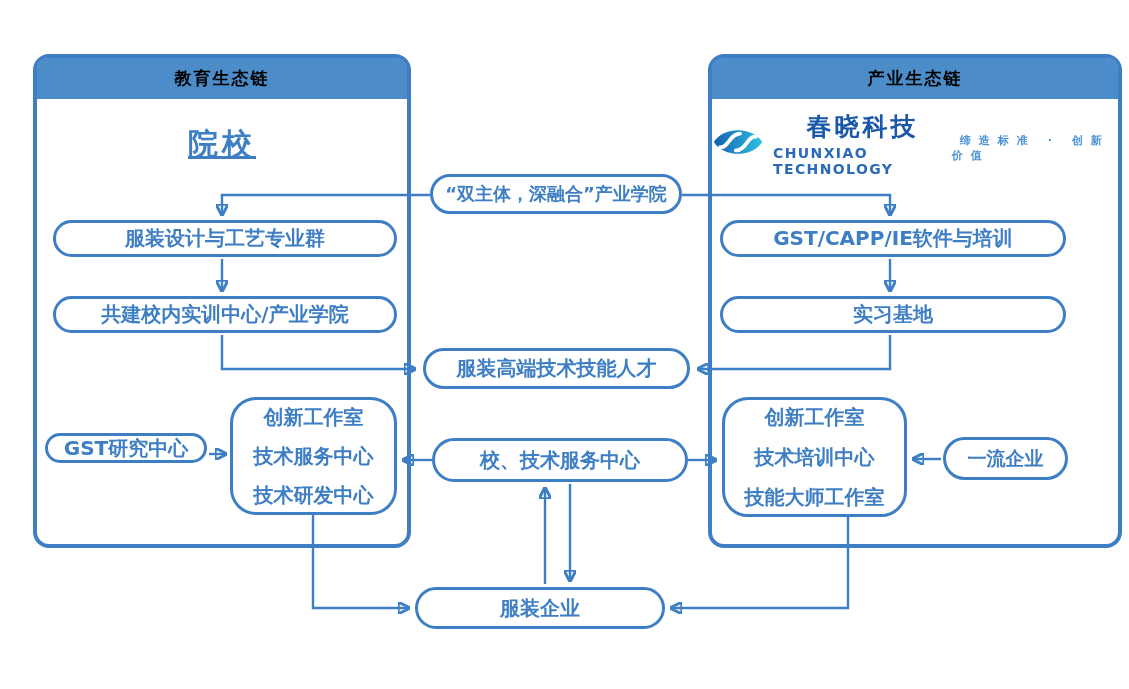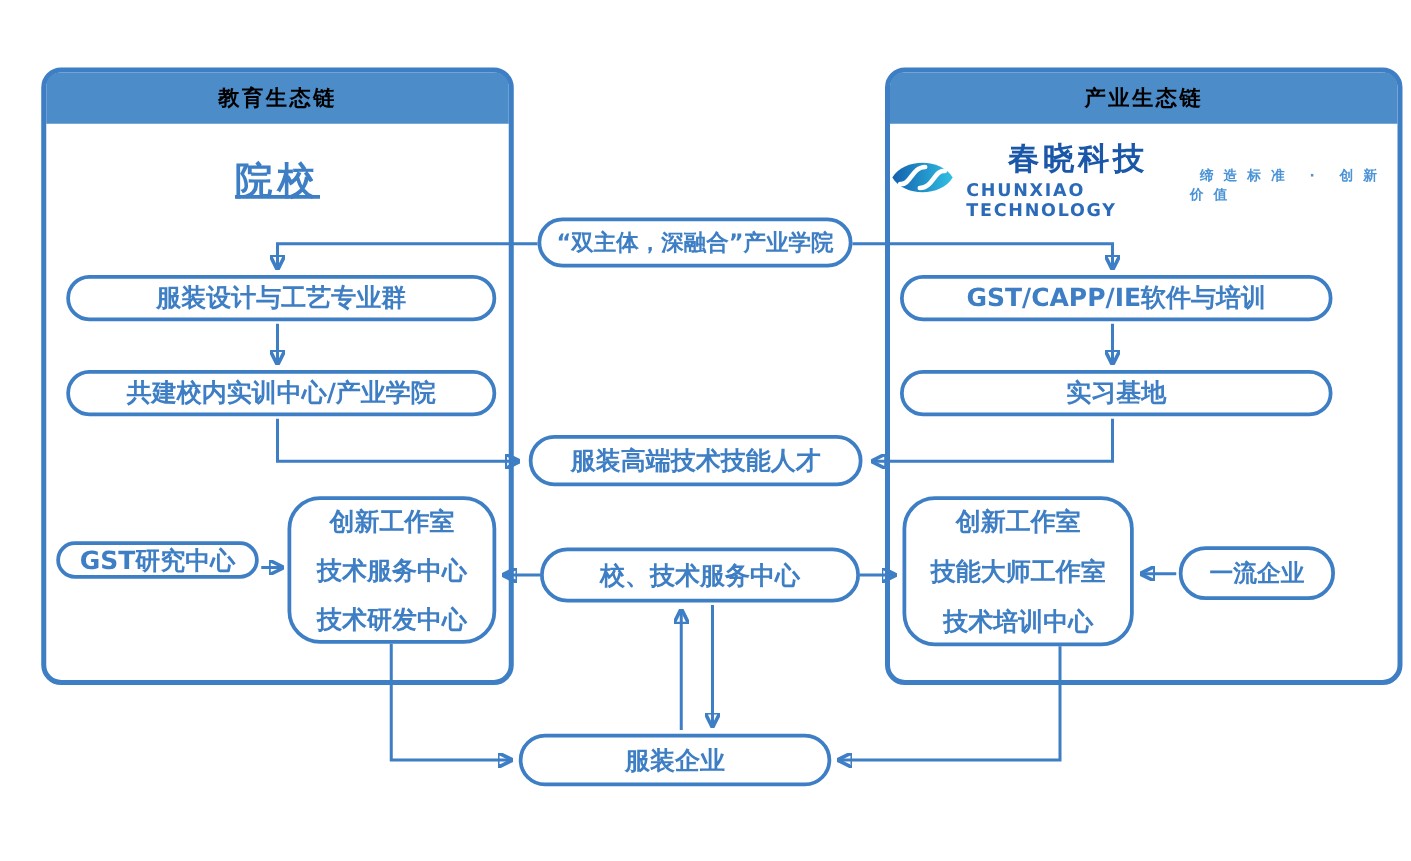--- a/index.html
+++ b/index.html
@@ -103,22 +103,22 @@
   <div class="multibox" style="left:230px;top:397px;width:167px;height:118px;">
     <span>创新工作室</span>
     <span>技术服务中心</span>
     <span>技术研发中心</span>
   </div>
 
   <div class="pill" style="left:720px;top:220px;width:346px;height:37px;">GST/CAPP/IE软件与培训</div>
   <div class="pill" style="left:720px;top:296px;width:346px;height:37px;">实习基地</div>
   <div class="multibox" style="left:722px;top:397px;width:185px;height:120px;">
     <span>创新工作室</span>
+    <span>技术培训中心</span>
     <span>技能大师工作室</span>
-    <span>技术培训中心</span>
   </div>
   <div class="pill" style="left:430px;top:174px;width:252px;height:40px;font-size:18px;">“双主体，深融合”产业学院</div>
 
   <div class="pill" style="left:943px;top:437px;width:125px;height:43px;font-size:19px;">一流企业</div>
   <div class="pill" style="left:423px;top:348px;width:267px;height:41px;">服装高端技术技能人才</div>
   <div class="pill" style="left:432px;top:438px;width:256px;height:44px;">校、技术服务中心</div>
   <div class="pill" style="left:415px;top:587px;width:250px;height:42px;">服装企业</div>
 
 </div>
 

